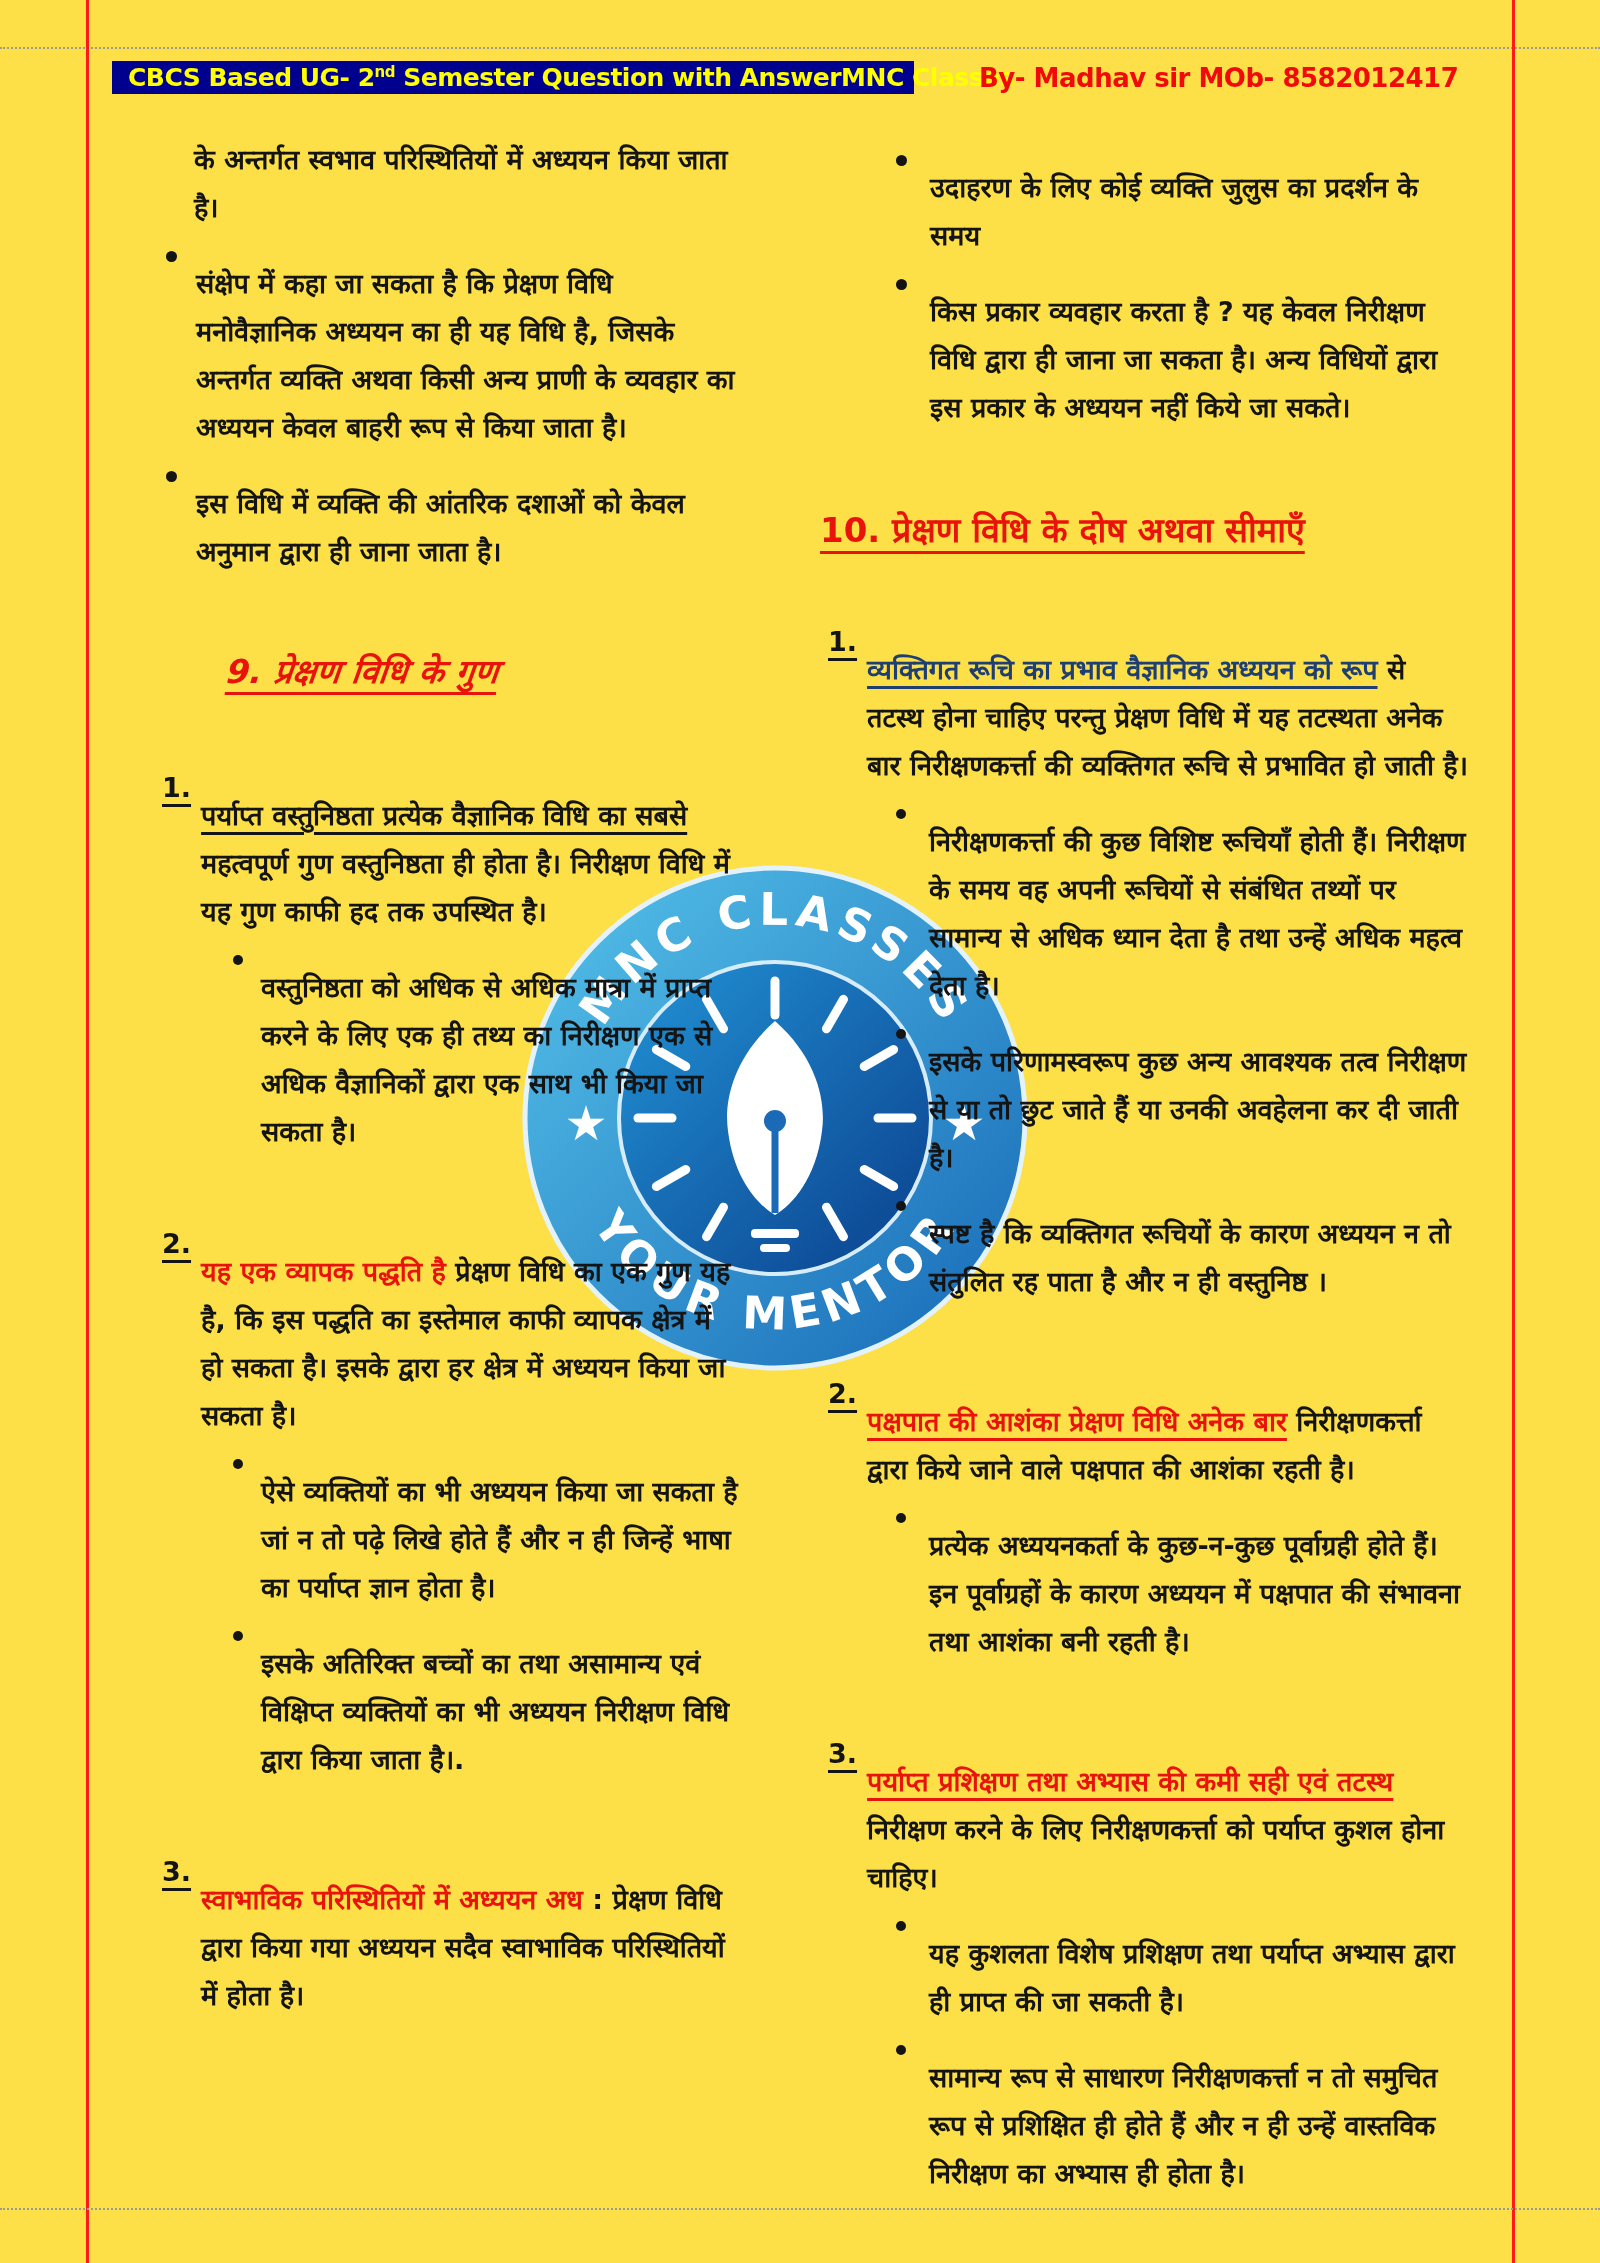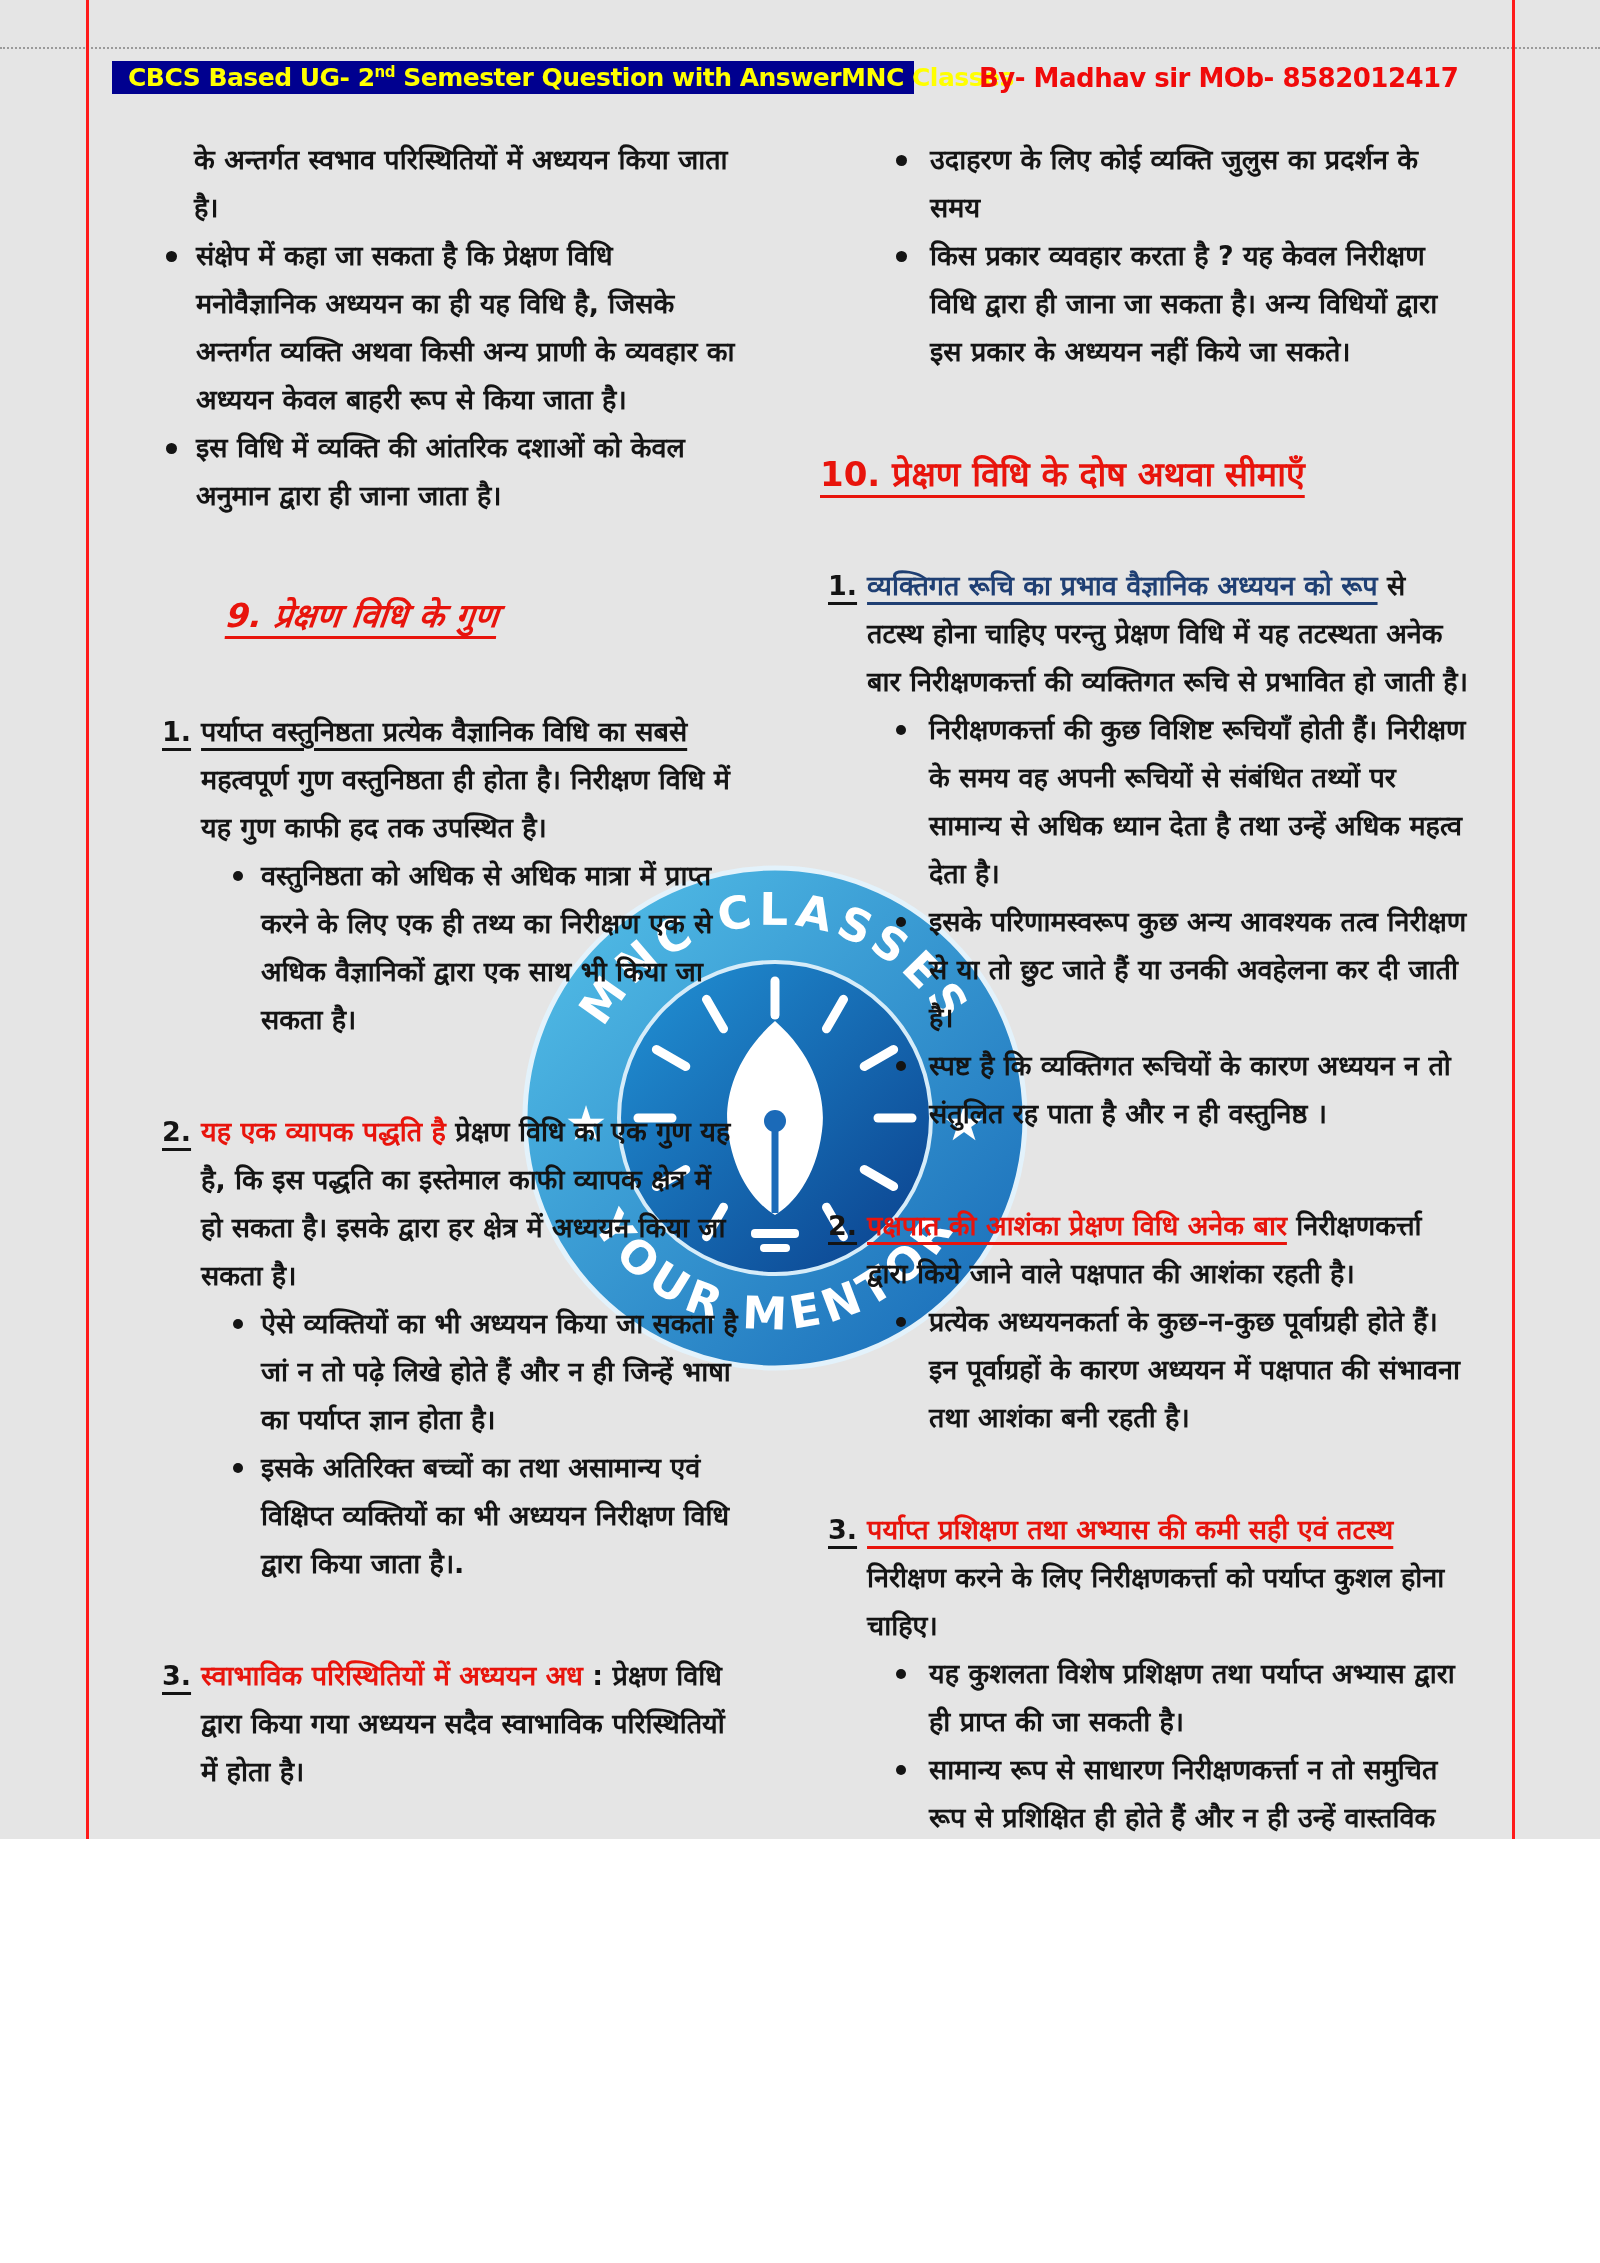--- a/index.html
+++ b/index.html
@@ -1,17 +1,17 @@
 <!DOCTYPE html>
 <html><head>
 <meta charset="utf-8">
 <style>
   html,body{margin:0;padding:0;background:#ffffff;}
   .page{
-    position:relative;width:1600px;height:1839px;background:#e5e5e5;overflow:hidden;
+    position:relative;width:1600px;height:2263px;background:#fde047;overflow:hidden;
     font-family:"DejaVu Sans","Liberation Sans",sans-serif;color:#141414;
   }
   
   .rule{position:absolute;left:0;width:1600px;border-top:2px dotted #9a9a9a;height:0;}
   .rule.top{top:47px;}
   .rule.bottom{top:2208px;}
   .redline{position:absolute;top:0;width:3px;height:2263px;background:#ff1a1a;}
   .redline.left{left:86px;}
   .redline.right{left:1512px;}
   
@@ -39,21 +39,21 @@
   .colL .li.top{margin-left:24px;}
   .colL .li.top .dot{margin-right:19px;}
   .colL .li.sub{margin-left:91px;}
   .colL .li.sub .dot{margin-right:18px;}
   .colR .li.top,.colR .li.sub{margin-left:76px;}
   .colR .li.top .dot,.colR .li.sub .dot{margin-right:23px;}
   .item{display:flex;margin-top:64px;}
   .colL .item{margin-left:20px;}
   .colR .item{margin-left:8px;}
   .item .num{flex:none;margin-right:10px;text-decoration:underline;text-decoration-thickness:3px;text-underline-offset:7px;}
-  .txt{flex:1;}
+  .txt{flex:1;margin-top:28px;}
   .u-black{text-decoration:underline;text-decoration-thickness:3px;text-underline-offset:7px;}
   .u-navy{color:#1f3f73;text-decoration:underline;text-decoration-thickness:3px;text-underline-offset:7px;}
   .u-red{color:#e8140c;text-decoration:underline;text-decoration-thickness:3px;text-underline-offset:7px;}
   .lead-red{color:#e8140c;}
   .h9{
     margin:72px 0 68px 85px;font-size:33px;line-height:48px;color:#e8140c;font-style:italic;
     font-weight:bold;width:fit-content;transform:skewX(-6deg);
     text-decoration:underline;text-decoration-thickness:3px;text-underline-offset:9px;
   }
   .h10{

